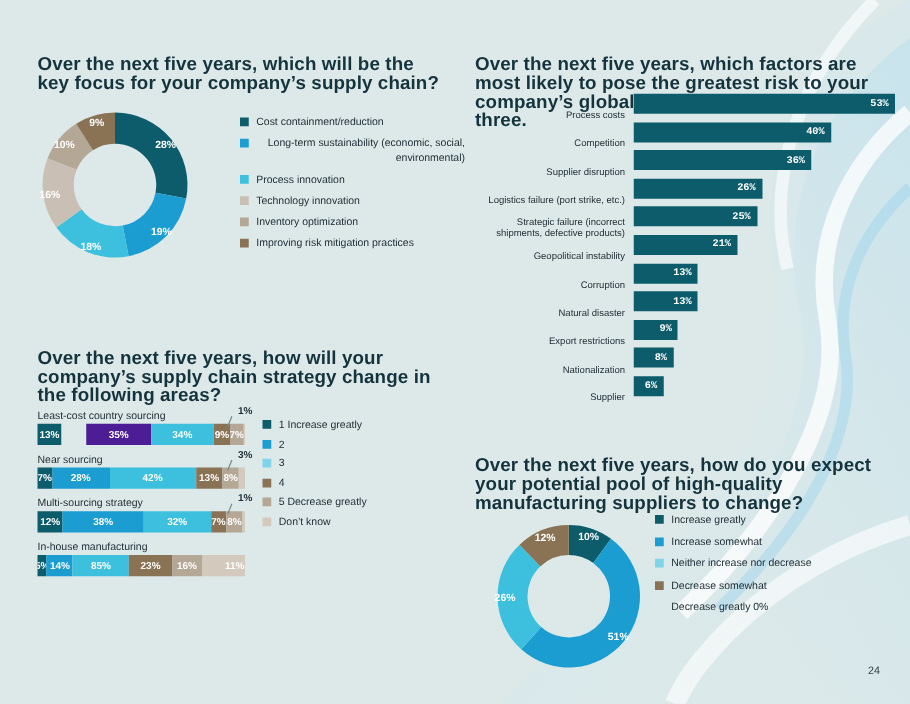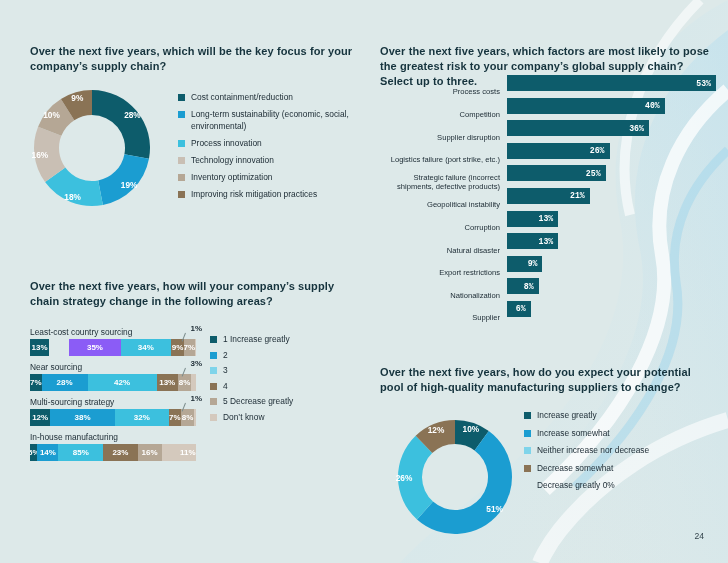--- a/index.html
+++ b/index.html
@@ -8,21 +8,21 @@
     background:#dde9e9;
     font-family:"Liberation Sans", sans-serif;
     color:#1b2a33;
     position:relative;
     overflow:hidden;
   }
   .watermark{position:absolute;inset:0;pointer-events:none;z-index:0;}
   .page{position:absolute;inset:0;z-index:2;}
 
   .q-title{
-    font-size:11px;font-weight:bold;line-height:15px;
+    font-size:15px;font-weight:bold;line-height:15px;
     color:#15333d;letter-spacing:0.1px;
   }
 
   
   #panel-q1{position:absolute;left:30px;top:44px;width:330px;}
   #panel-q2{position:absolute;left:380px;top:44px;width:330px;}
   #panel-q3{position:absolute;left:30px;top:279px;width:330px;}
   #panel-q4{position:absolute;left:380px;top:365px;width:330px;}
 
   
@@ -32,21 +32,21 @@
     position:absolute;font-size:8.3px;font-weight:bold;color:#ffffff;
     transform:translate(-50%,-50%);white-space:nowrap;
   }
 
   
   .legend{position:absolute;}
   .legend-row{display:flex;align-items:flex-start;margin-bottom:5.5px;}
   .legend-sw{width:7px;height:7px;flex:0 0 7px;margin-top:2px;margin-right:6px;}
   .legend-sw.blank{background:transparent;}
   .legend-text{font-size:8.4px;line-height:11.5px;color:#1b2a33;}
-  #legend-q1{left:178px;top:92px;width:180px;}
+  #legend-q1{left:192px;top:92px;width:180px;text-align:right;}
   #legend-q3{left:210px;top:334px;width:120px;}
   #legend-q4{left:524px;top:410px;width:190px;}
   #legend-q3 .legend-row{margin-bottom:4px;}
   #legend-q4 .legend-row{margin-bottom:6px;}
 
   
   #barchart{position:absolute;left:380px;top:84px;width:336px;}
   .bar-row{display:flex;align-items:center;margin-bottom:6.6px;height:16px;}
   .bar-label{
     width:120px;flex:0 0 120px;text-align:right;padding-right:7px;
@@ -235,21 +235,21 @@
   <div id="panel-q3">
     <div class="q-title">Over the next five years, how will your company’s supply chain strategy change in the following areas?</div>
   </div>
   <div id="stacked">
       <div class="stack-group">
         <div class="stack-name">Least-cost country sourcing</div>
         <div class="callout">1%</div>
         <div class="callout-line"></div>
         <div class="stack-bar">
           <div class="stack-seg" style="flex: 13 0 0px; background: rgb(13, 92, 107);">13%</div>
-          <div class="stack-seg" style="flex: 35 0 0px; background: #8b5cf6; margin-left: 20px;">35%</div>
+          <div class="stack-seg" style="flex: 35 0 0px; background: #4c1d95; margin-left: 20px;">35%</div>
           <div class="stack-seg" style="flex: 34 0 0px; background: rgb(60, 192, 222);">34%</div>
           <div class="stack-seg" style="flex: 9 0 0px; background: rgb(138, 115, 85);">9%</div>
           <div class="stack-seg" style="flex: 7 0 0px; background: rgb(181, 167, 149);">7%</div>
           <div class="stack-seg" style="flex: 1 0 0px; background: rgb(212, 201, 189);"></div>
         </div>
       </div>
       <div class="stack-group">
         <div class="stack-name">Near sourcing</div>
         <div class="callout">3%</div>
         <div class="callout-line"></div>

